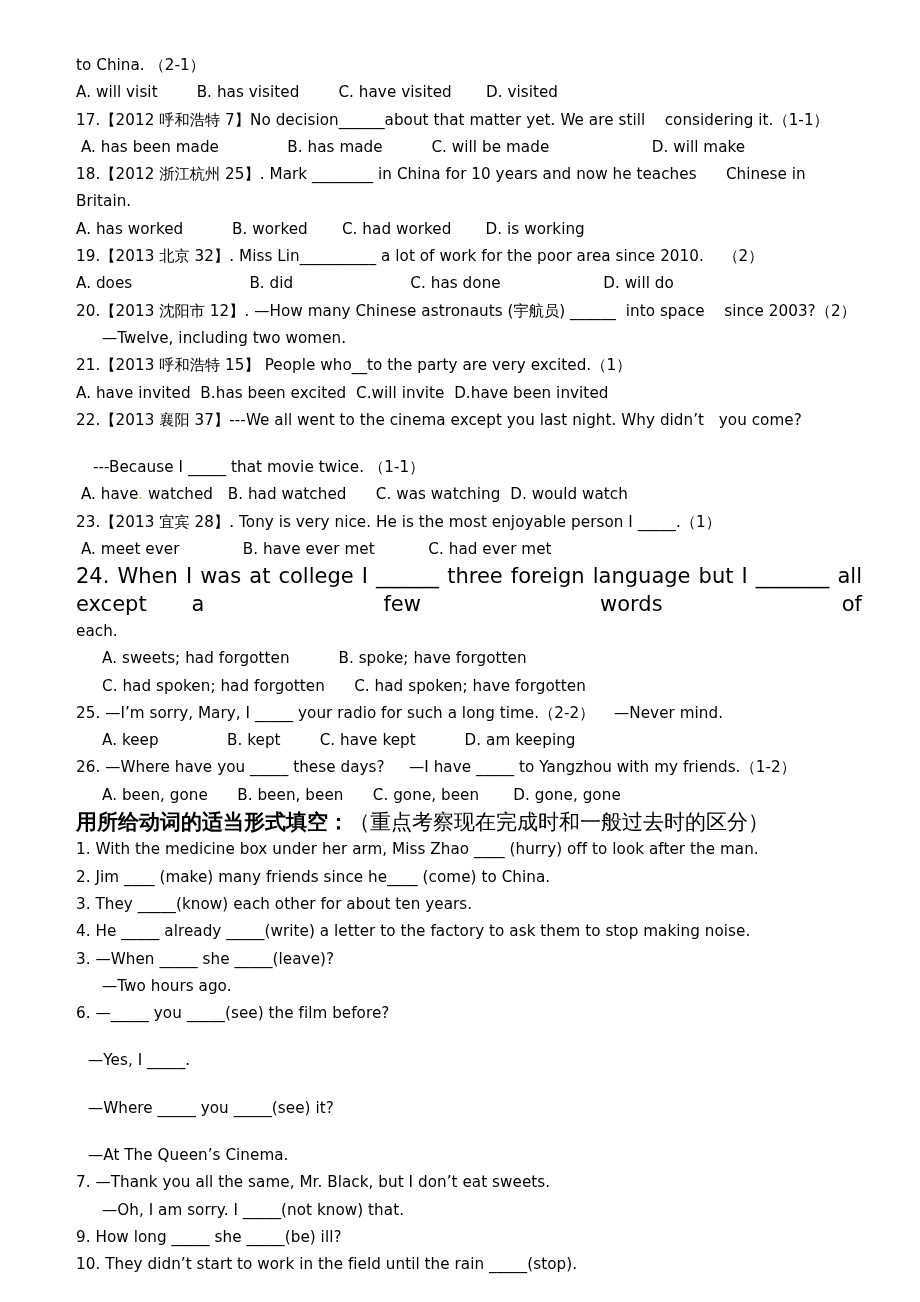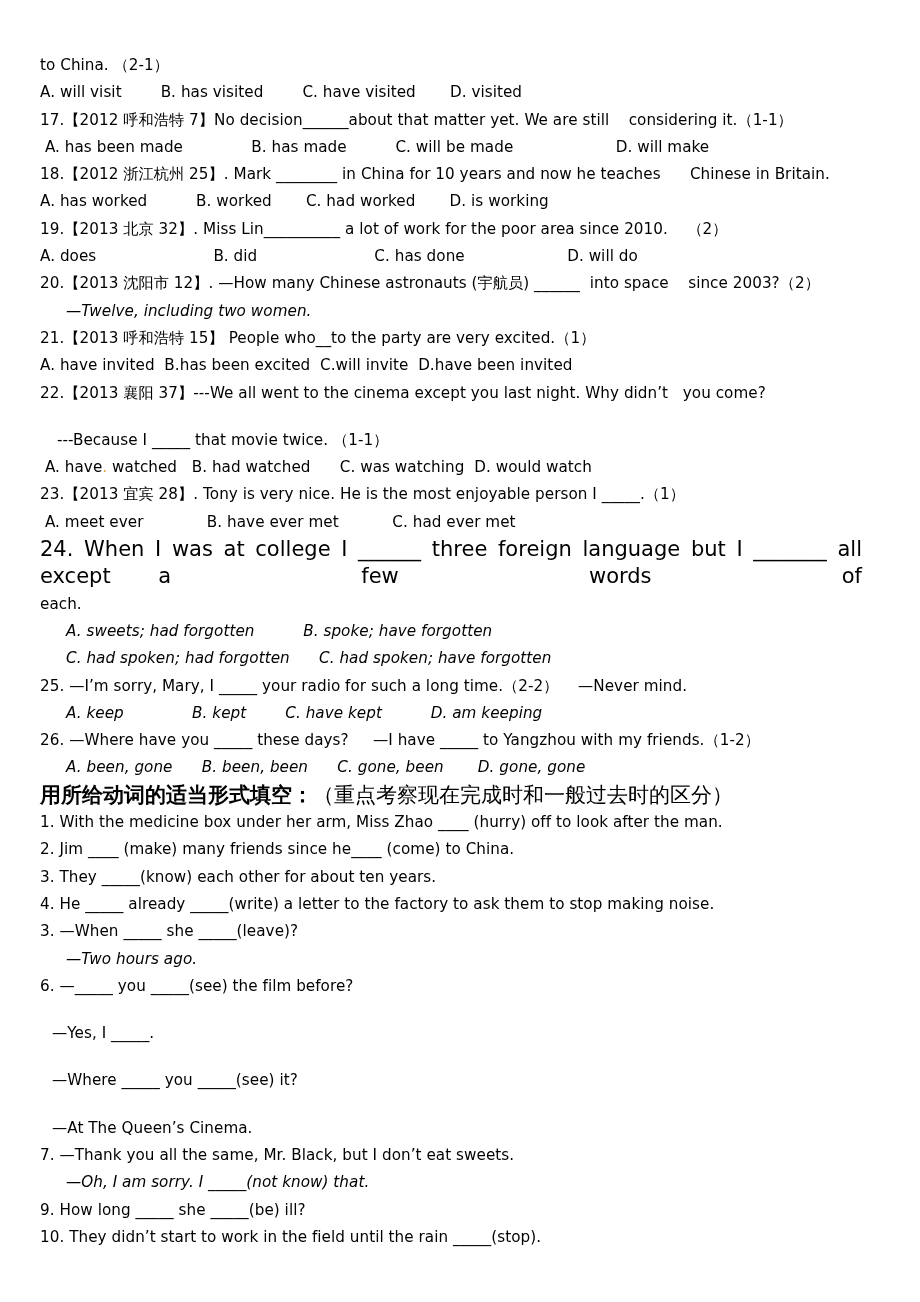--- a/index.html
+++ b/index.html
@@ -13,30 +13,30 @@
     font-family: "DejaVu Sans", "Liberation Sans", sans-serif;
     color: #000000;
     overflow: hidden;
   }
   .page {
     position: relative;
     width: 920px;
     height: 1302px;
     background: #ffffff;
     box-sizing: border-box;
-    padding: 52px 58px 0 40px;
+    padding: 52px 58px 0 76px;
   }
   .line {
     font-size: 15.2px;
     line-height: 27.3px;
     white-space: pre-wrap;
     letter-spacing: 0.05px;
   }
   .indent-1 { padding-left: 12px; margin-top: 20px; }
-  .indent-2 { padding-left: 26px; font-style: italic; }
+  .indent-2 { padding-left: 26px; }
   .section-head {
     font-size: 21px;
     line-height: 27.3px;
     white-space: pre-wrap;
   }
   .section-head b {
     font-weight: bold;
   }
   .dotmark {
     color: #e8a33d;

